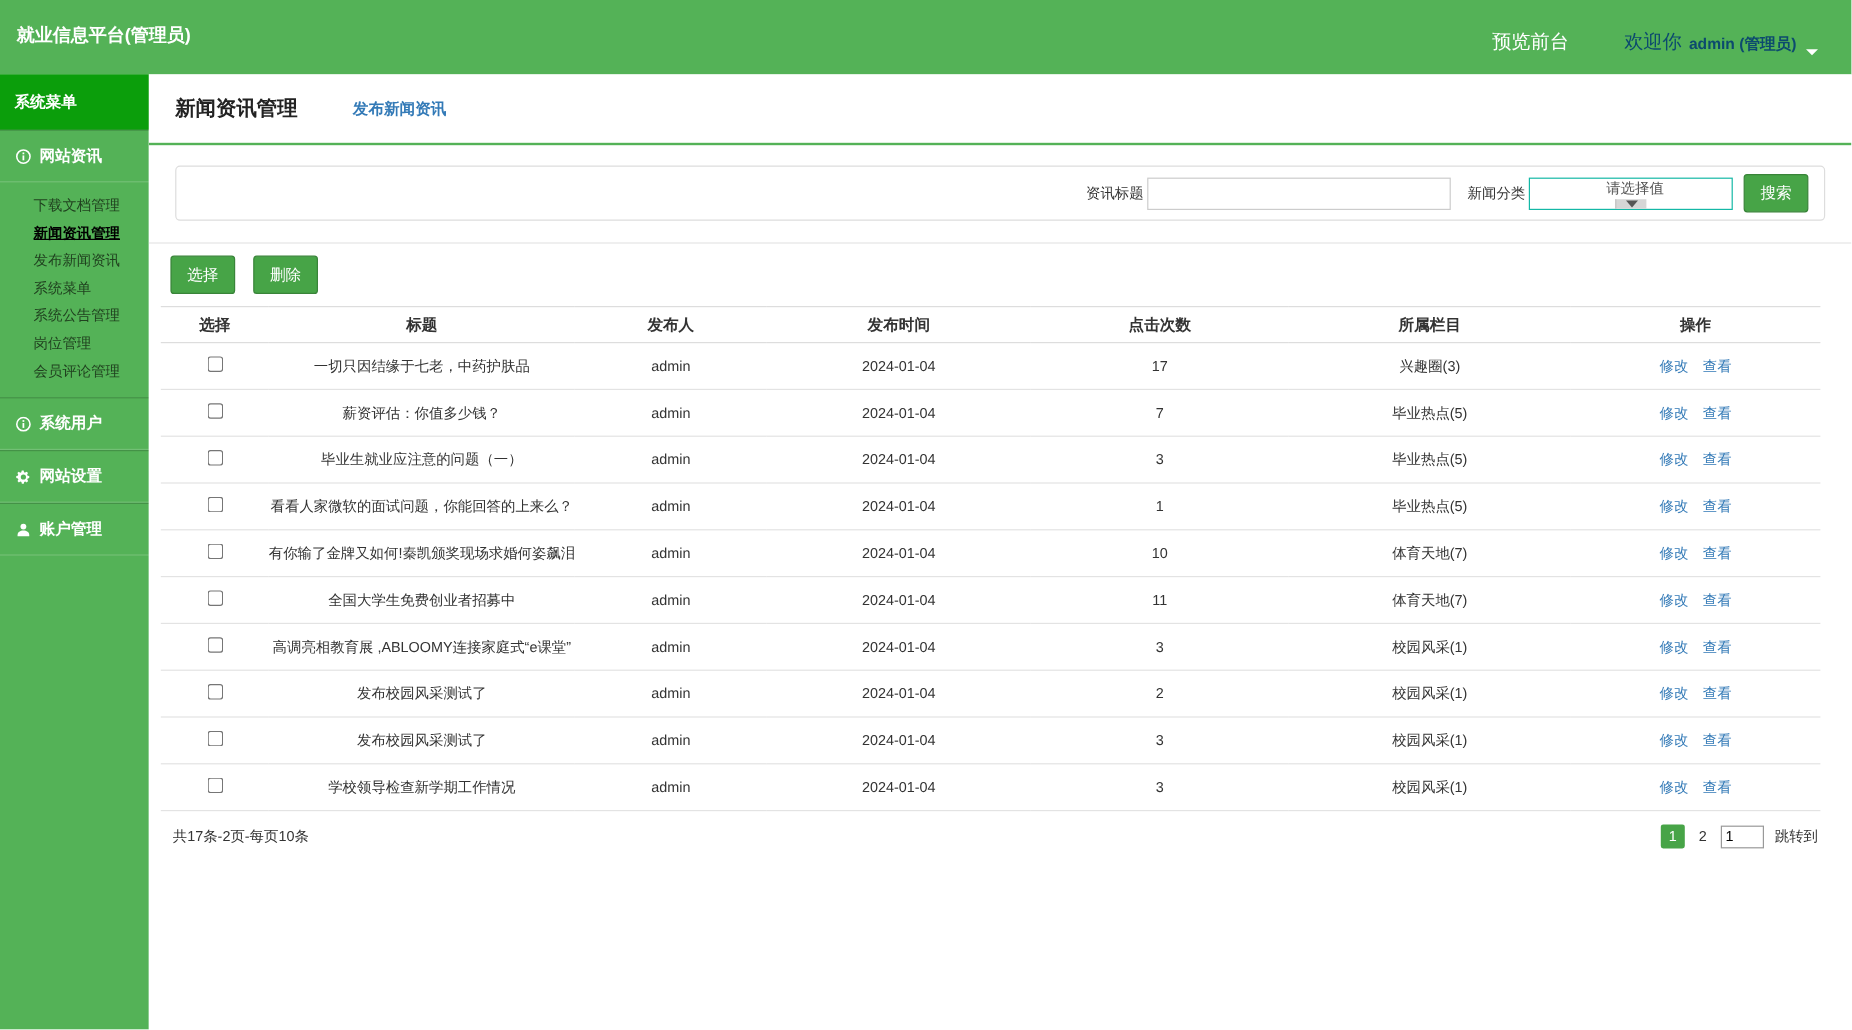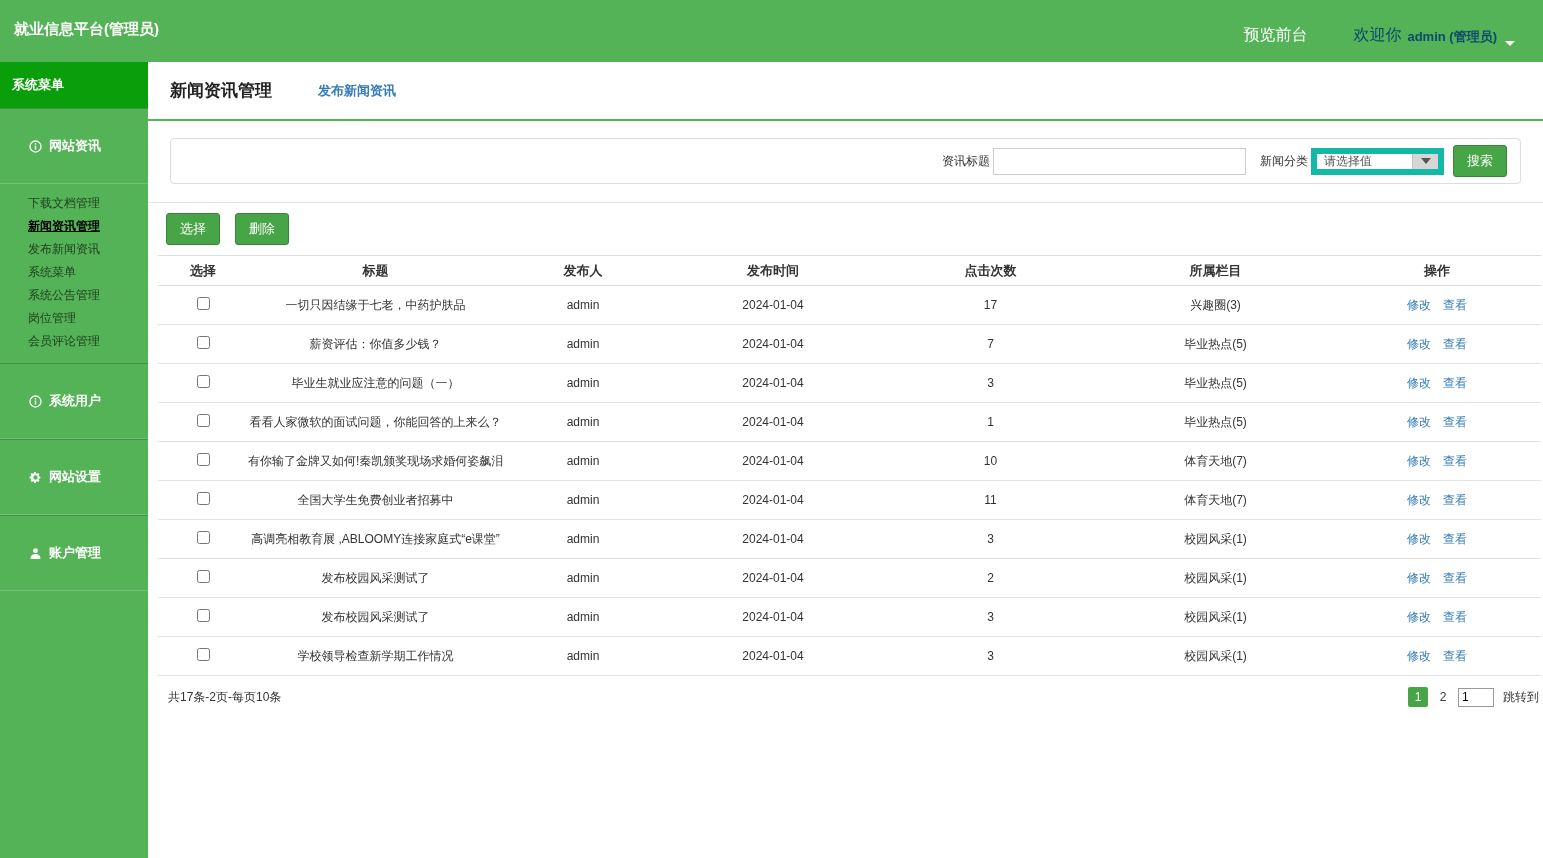--- a/index.html
+++ b/index.html
@@ -11,42 +11,42 @@
   .app-title { color:#fff; font-size:15px; font-weight:bold; align-self:flex-start; margin-top:20px; }
   .topbar-right { display:flex; align-items:center; gap:34px; margin-top:8px; }
   .preview-link { color:#fff; font-size:16px; text-decoration:none; cursor:pointer; }
   .user-menu { display:flex; align-items:flex-end; gap:6px; color:#0c4a6e; cursor:pointer;margin-left:12px; }
   .welcome-text { font-size:16px; }
   .user-label { font-size:13px; font-weight:bold; }
   .caret { width:0; height:0; border-left:5px solid transparent; border-right:5px solid transparent; border-top:5px solid #fff; margin-left:2px; }
 
   
   .layout { display:flex; height:796px; }
-  .sidebar { width:148px; background:#54b257; flex-shrink:0; }
+  .sidebar { width:124px; background:#54b257; flex-shrink:0; }
   .main { flex:1; background:#fff; overflow:hidden; }
 
   
   .menu-title { background:#0b9e0b; color:#fff; font-size:13px; font-weight:bold; padding:14px 12px; }
-  .nav-section { display:flex; align-items:center; gap:7px; color:#fff; font-size:13px; font-weight:bold; padding:28px; border-top:1px solid rgba(0,0,0,0.18); border-bottom:1px solid rgba(255,255,255,0.18); cursor:pointer; }
+  .nav-section { display:flex; align-items:center; gap:7px; color:#fff; font-size:13px; font-weight:bold; padding:12px; border-top:1px solid rgba(0,0,0,0.18); border-bottom:1px solid rgba(255,255,255,0.18); cursor:pointer; }
   .icon-box { width:14px; display:inline-flex; justify-content:center; align-items:center; }
   .submenu { padding:8px 0 10px; }
   .submenu-item { font-size:12px; color:#20411f; padding:3px 10px 3px 28px; cursor:pointer; white-space:nowrap; }
   .submenu-item.active { font-weight:bold; color:#000; text-decoration:underline; }
 
   
   .page-header { height:59px; display:flex; align-items:center; gap:46px; padding:0 22px; border-bottom:2px solid #54b257; }
   .page-title { font-size:17px; font-weight:bold; color:#222; }
   .publish-link { color:#337ab7; font-size:13px; font-weight:bold; text-decoration:none; cursor:pointer; }
 
   
   .search-panel { margin:17px 22px 0; border:1px solid #ddd; border-radius:4px; padding:9px 13px; display:flex; align-items:center; height:46px;justify-content:flex-end; }
   .field-label { font-size:12px; color:#333; margin-right:3px; white-space:nowrap; }
   .text-input { width:253px; height:27px; border:1px solid #ccc; font-size:12px; padding:0 6px; outline:none; }
   .field-label.second { margin-left:14px; }
-  .select-box { width:133px; height:27px; border:6px solid #14b8a6; background:#fff; display:flex; align-items:center; justify-content:space-between; cursor:pointer; }
+  .select-box { width:170px; height:27px; border:1px solid #14b8a6; background:#fff; display:flex; align-items:center; justify-content:space-between; cursor:pointer;flex-direction:column; }
   .select-value { font-size:12px; color:#555; padding-left:7px; }
   .select-arrow-btn { width:26px; height:100%; background:#d6d6d6; border-left:1px solid #c2c2c2; display:flex; align-items:center; justify-content:center; }
   .arrow-down { width:0; height:0; border-left:5px solid transparent; border-right:5px solid transparent; border-top:6px solid #555; }
   .btn { background:#47a447; color:#fff; border:1px solid #398439; border-radius:3px; font-size:13px; padding:6px 13px; cursor:pointer; font-family:inherit; }
   .search-btn { margin-left:9px; }
 
   
   .toolbar { margin-top:18px; border-top:1px solid #e5e5e5; padding:10px 18px; display:flex; gap:15px; }
 
   

